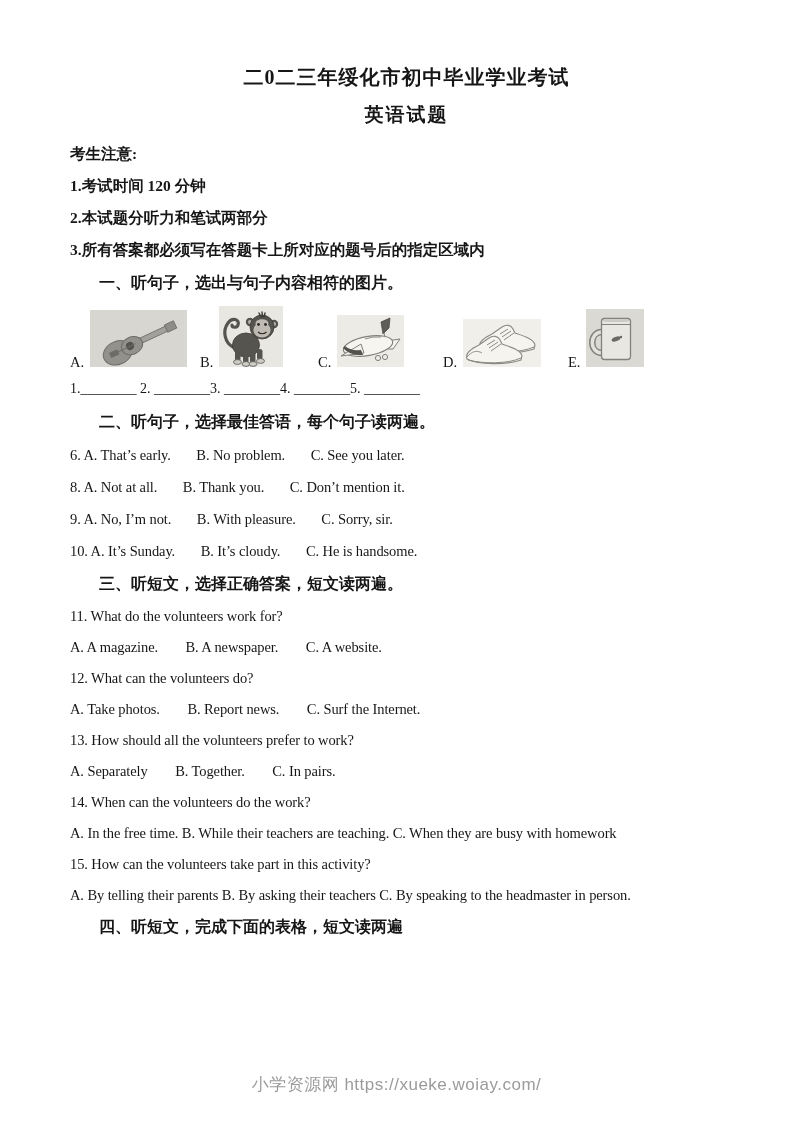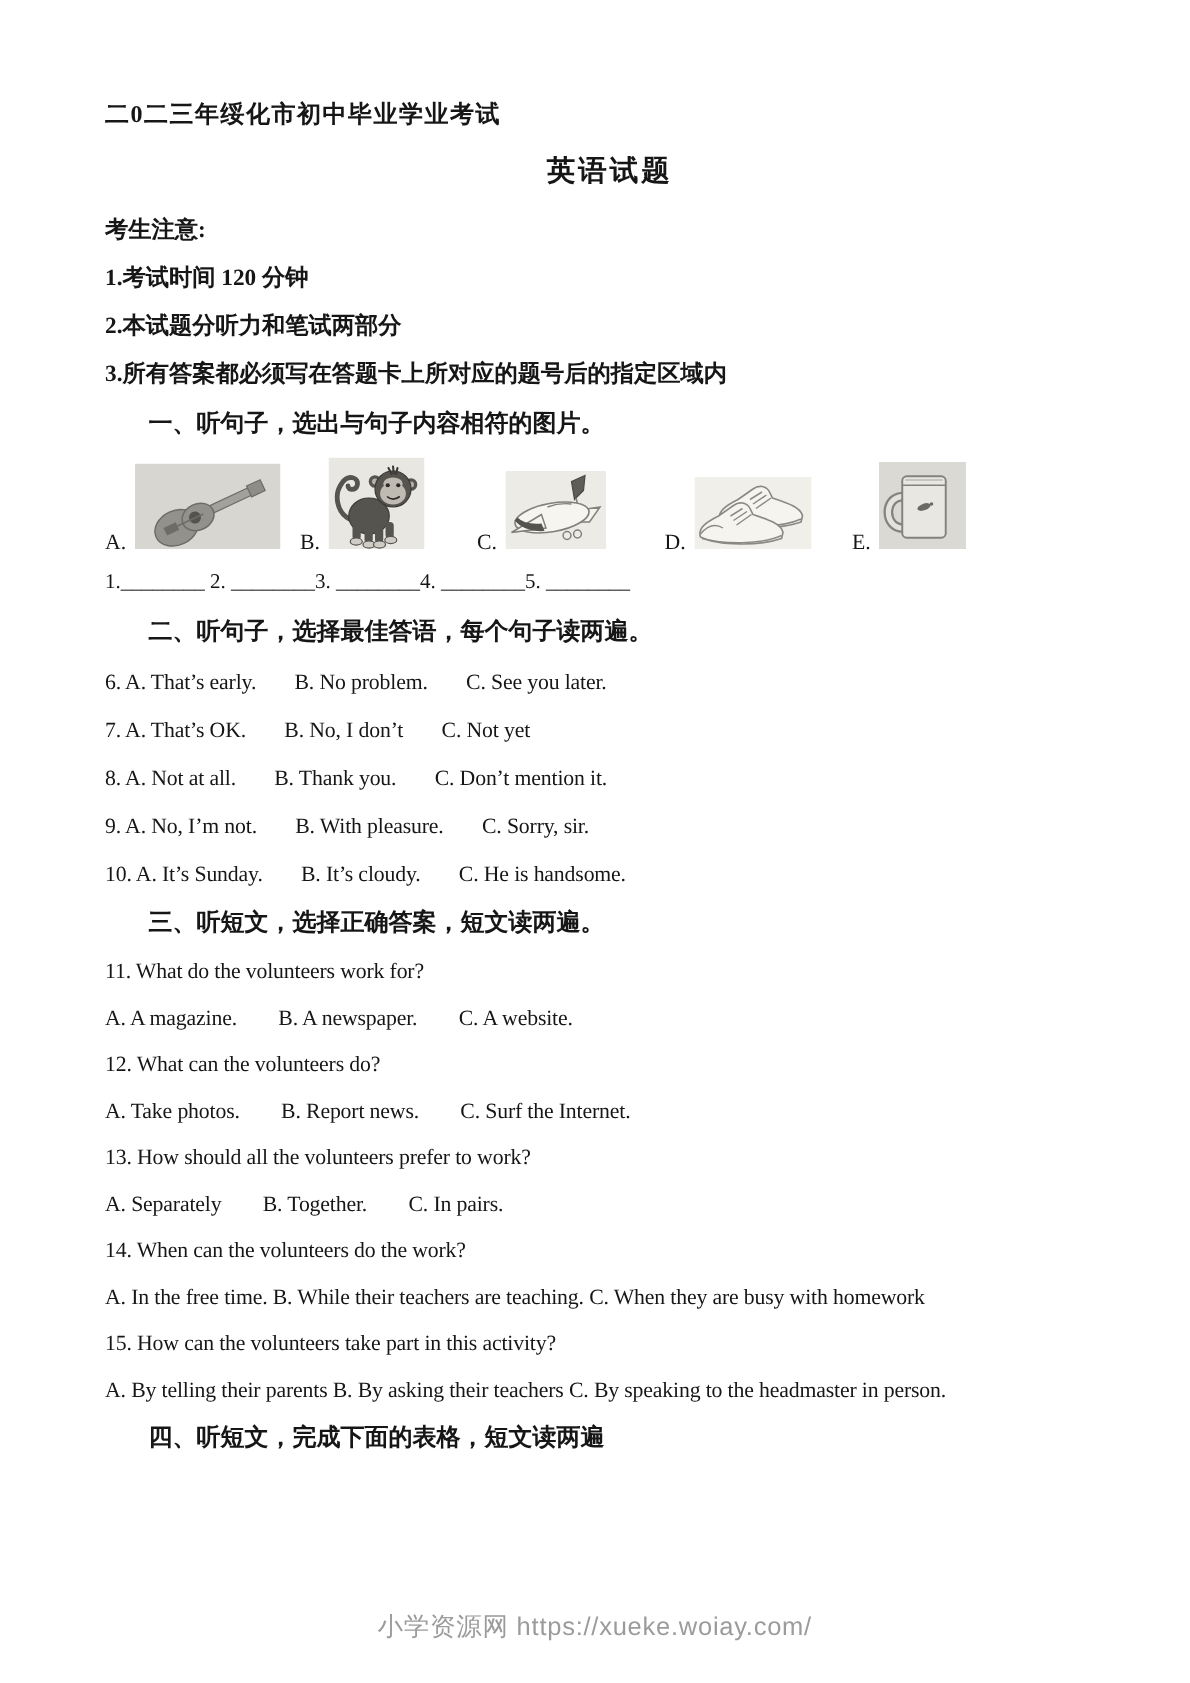--- a/index.html
+++ b/index.html
@@ -8,21 +8,22 @@
     width:793px;height:1122px;
     background:#ffffff;
     box-sizing:border-box;
     padding:64px 50px 0 70px;
     font-family:"Liberation Serif","DejaVu Serif",serif;
     color:#161616;
     overflow:hidden;
   }
   .title{
     margin:0 0 13px 0;
-    font-size:16px;line-height:26px;
+    text-align:center;
+    font-size:20px;line-height:26px;
     font-weight:700;letter-spacing:1px;
   }
   .subtitle{
     margin:0 0 19px 0;
     text-align:center;
     font-size:19px;line-height:24px;
     font-weight:700;letter-spacing:2px;
   }
   p{margin:0 0 16px 0;}
   .zh{font-weight:700;font-size:15.5px;line-height:16px;}
@@ -179,25 +180,20 @@
   <p class="blanks">1.________ 2. ________3. ________4. ________5. ________</p>
 
   <p class="hd">二、听句子，选择最佳答语，每个句子读两遍。</p>
 
   <p class="en">
     <span class="seg">6. A. That’s early.</span>
     <span class="seg">B. No problem.</span>
     <span class="seg">C. See you later.</span>
   </p>
   <p class="en">
-    <span class="seg">7. A. That’s OK.</span>
-    <span class="seg">B. No, I don’t</span>
-    <span class="seg">C. Not yet</span>
-  </p>
-  <p class="en">
     <span class="seg">8. A. Not at all.</span>
     <span class="seg">B. Thank you.</span>
     <span class="seg">C. Don’t mention it.</span>
   </p>
   <p class="en">
     <span class="seg">9. A. No, I’m not.</span>
     <span class="seg">B. With pleasure.</span>
     <span class="seg">C. Sorry, sir.</span>
   </p>
   <p class="en">

